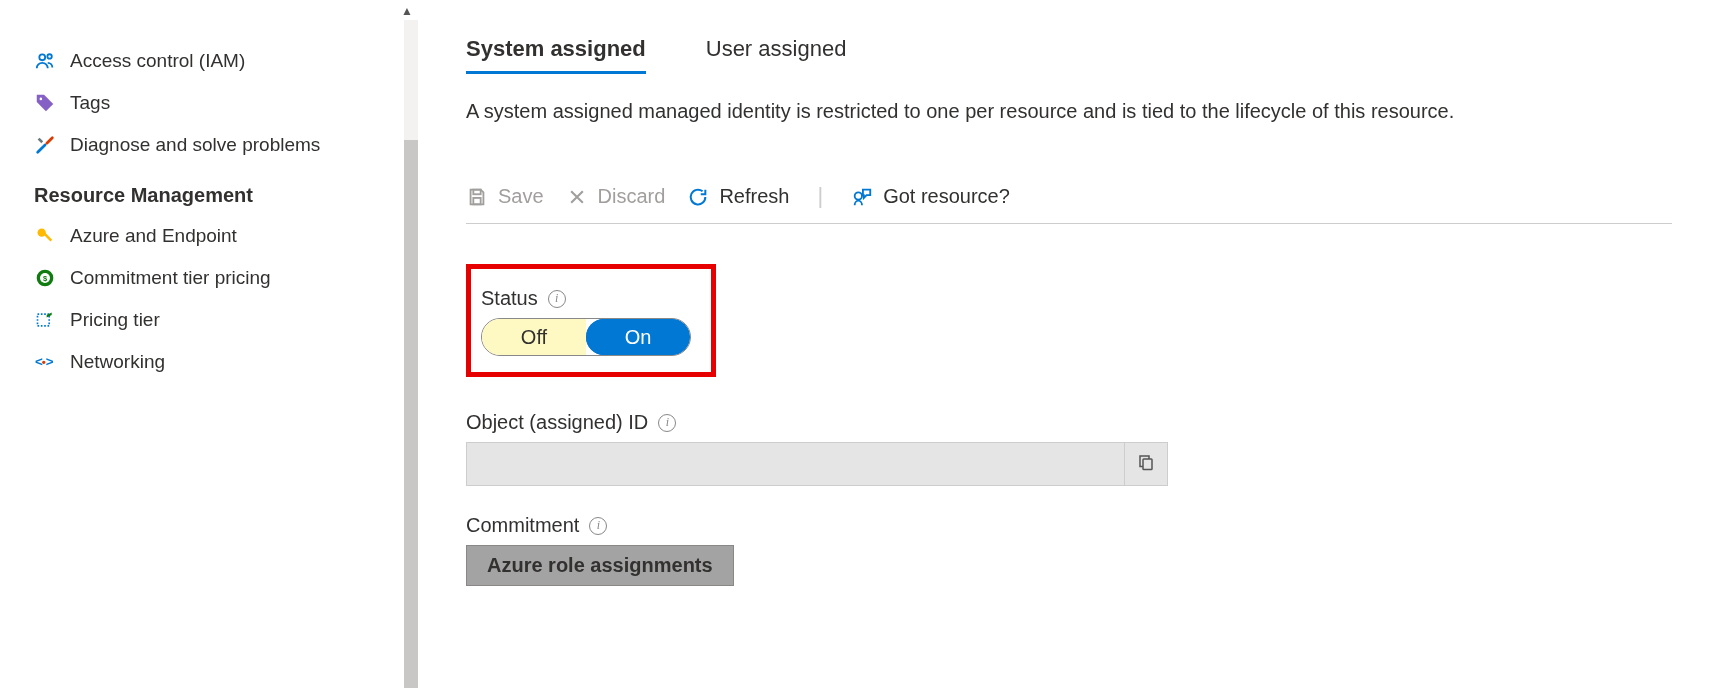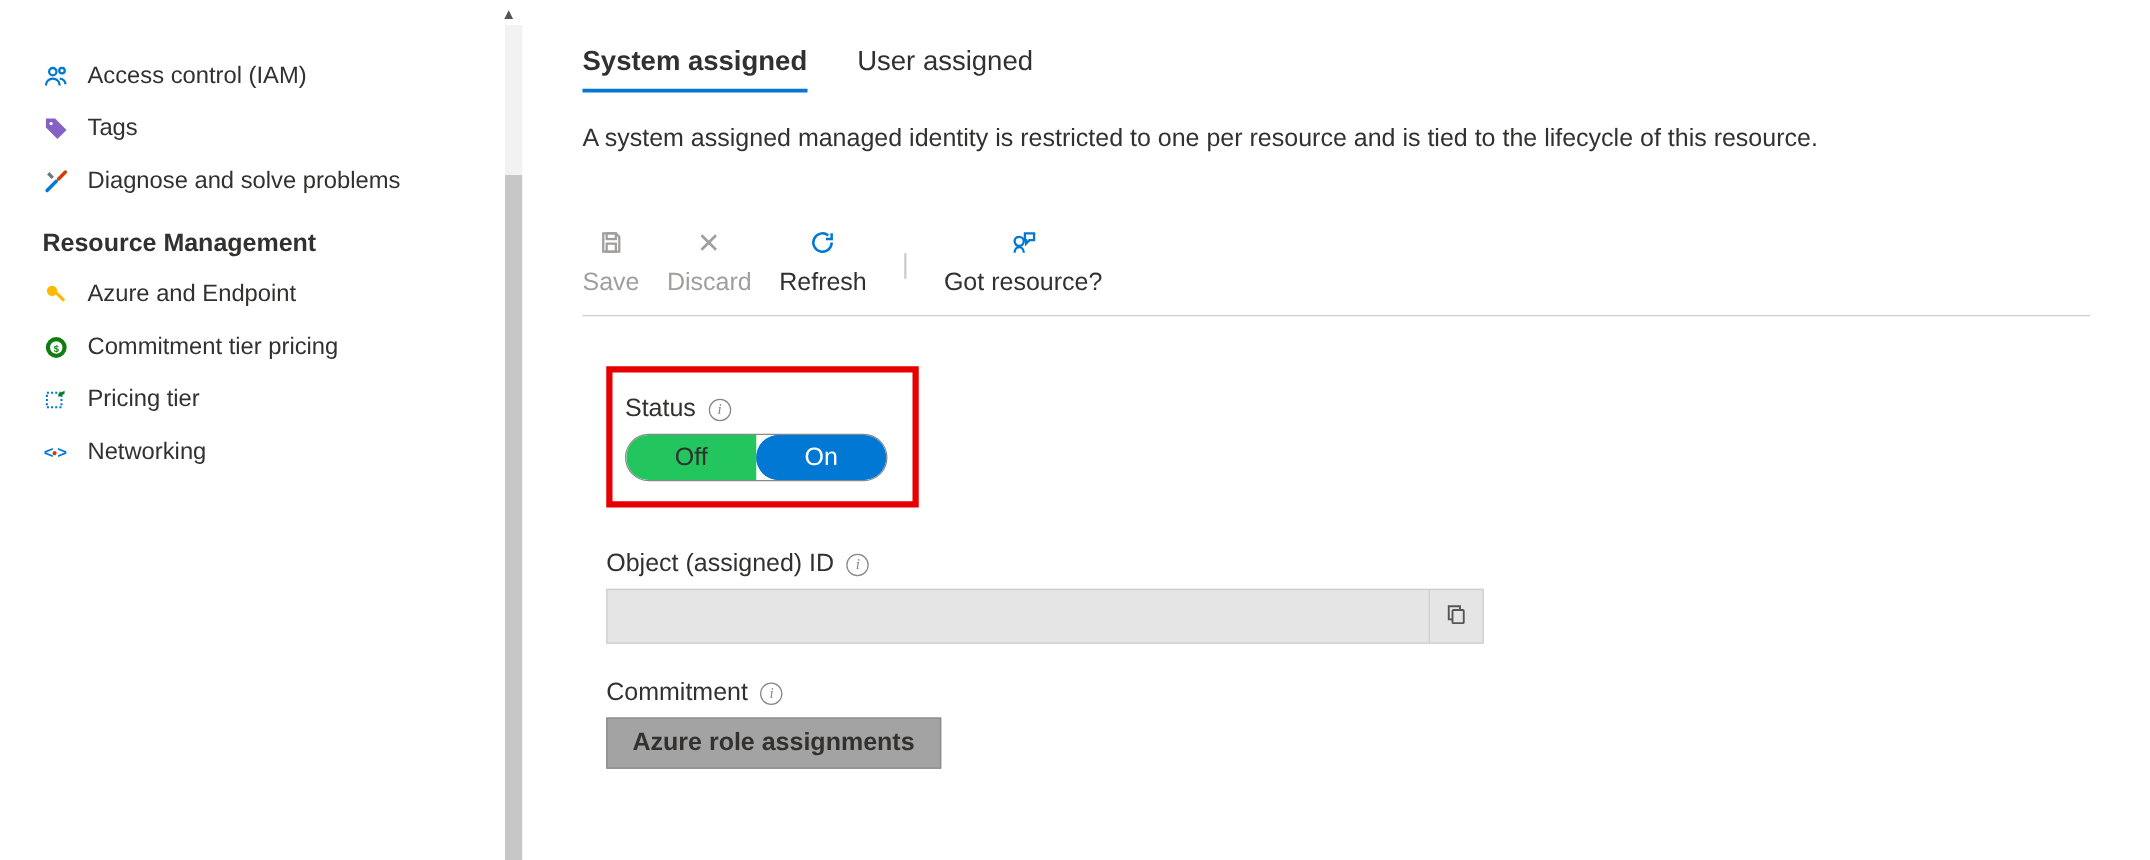--- a/index.html
+++ b/index.html
@@ -99,21 +99,21 @@
   }
   
   .main {
     flex: 1;
     padding: 36px 48px 0 48px;
     box-sizing: border-box;
     overflow: hidden;
   }
   .tabs {
     display: flex;
-    gap: 40px;
+    gap: 60px;
     align-items: flex-end;
     border-bottom: none;
     margin-bottom: 28px;
   }
   .tab {
     font-size: 22px;
     padding-bottom: 10px;
     cursor: pointer;
     position: relative;
     color: var(--text);
@@ -139,45 +139,43 @@
   .toolbar {
     display: flex;
     align-items: center;
     gap: 22px;
     font-size: 20px;
     padding-bottom: 14px;
     border-bottom: 1px solid var(--border);
   }
   .tbtn {
     display: inline-flex;
-    align-items: center;
+    align-items: flex-end;
     gap: 10px;
     cursor: pointer;
-    flex-direction: column;
   }
   .tbtn.disabled {
     color: var(--disabled);
     cursor: default;
   }
   .tbtn .ticon {
     width: 22px;
     height: 22px;
     display: inline-flex;
     align-items: center;
     justify-content: center;
   }
   .toolbar-sep {
     color: #ccc;
     font-size: 22px;
     padding: 0 6px;
   }
   
   .form-area {
     padding-top: 40px;
-    margin-left: 19px;
   }
   .status-block {
     border: 5px solid var(--highlight-red);
     padding: 18px 20px 16px 10px;
     display: inline-block;
     margin-bottom: 20px;
     box-sizing: border-box;
   }
   .label-row {
     display: flex;
@@ -209,21 +207,21 @@
     height: 36px;
     align-items: stretch;
   }
   .toggle-opt {
     width: 104px;
     display: flex;
     align-items: center;
     justify-content: center;
     font-size: 20px;
     cursor: pointer;
-    background: #22c55e;
+    background: #fef9c3;
     color: var(--text);
   }
   .toggle-opt.active {
     background: var(--azure-blue);
     color: #ffffff;
     border-radius: 999px;
     box-shadow: inset 0 0 0 1px var(--azure-blue);
   }
   .field-block {
     margin-top: 14px;

